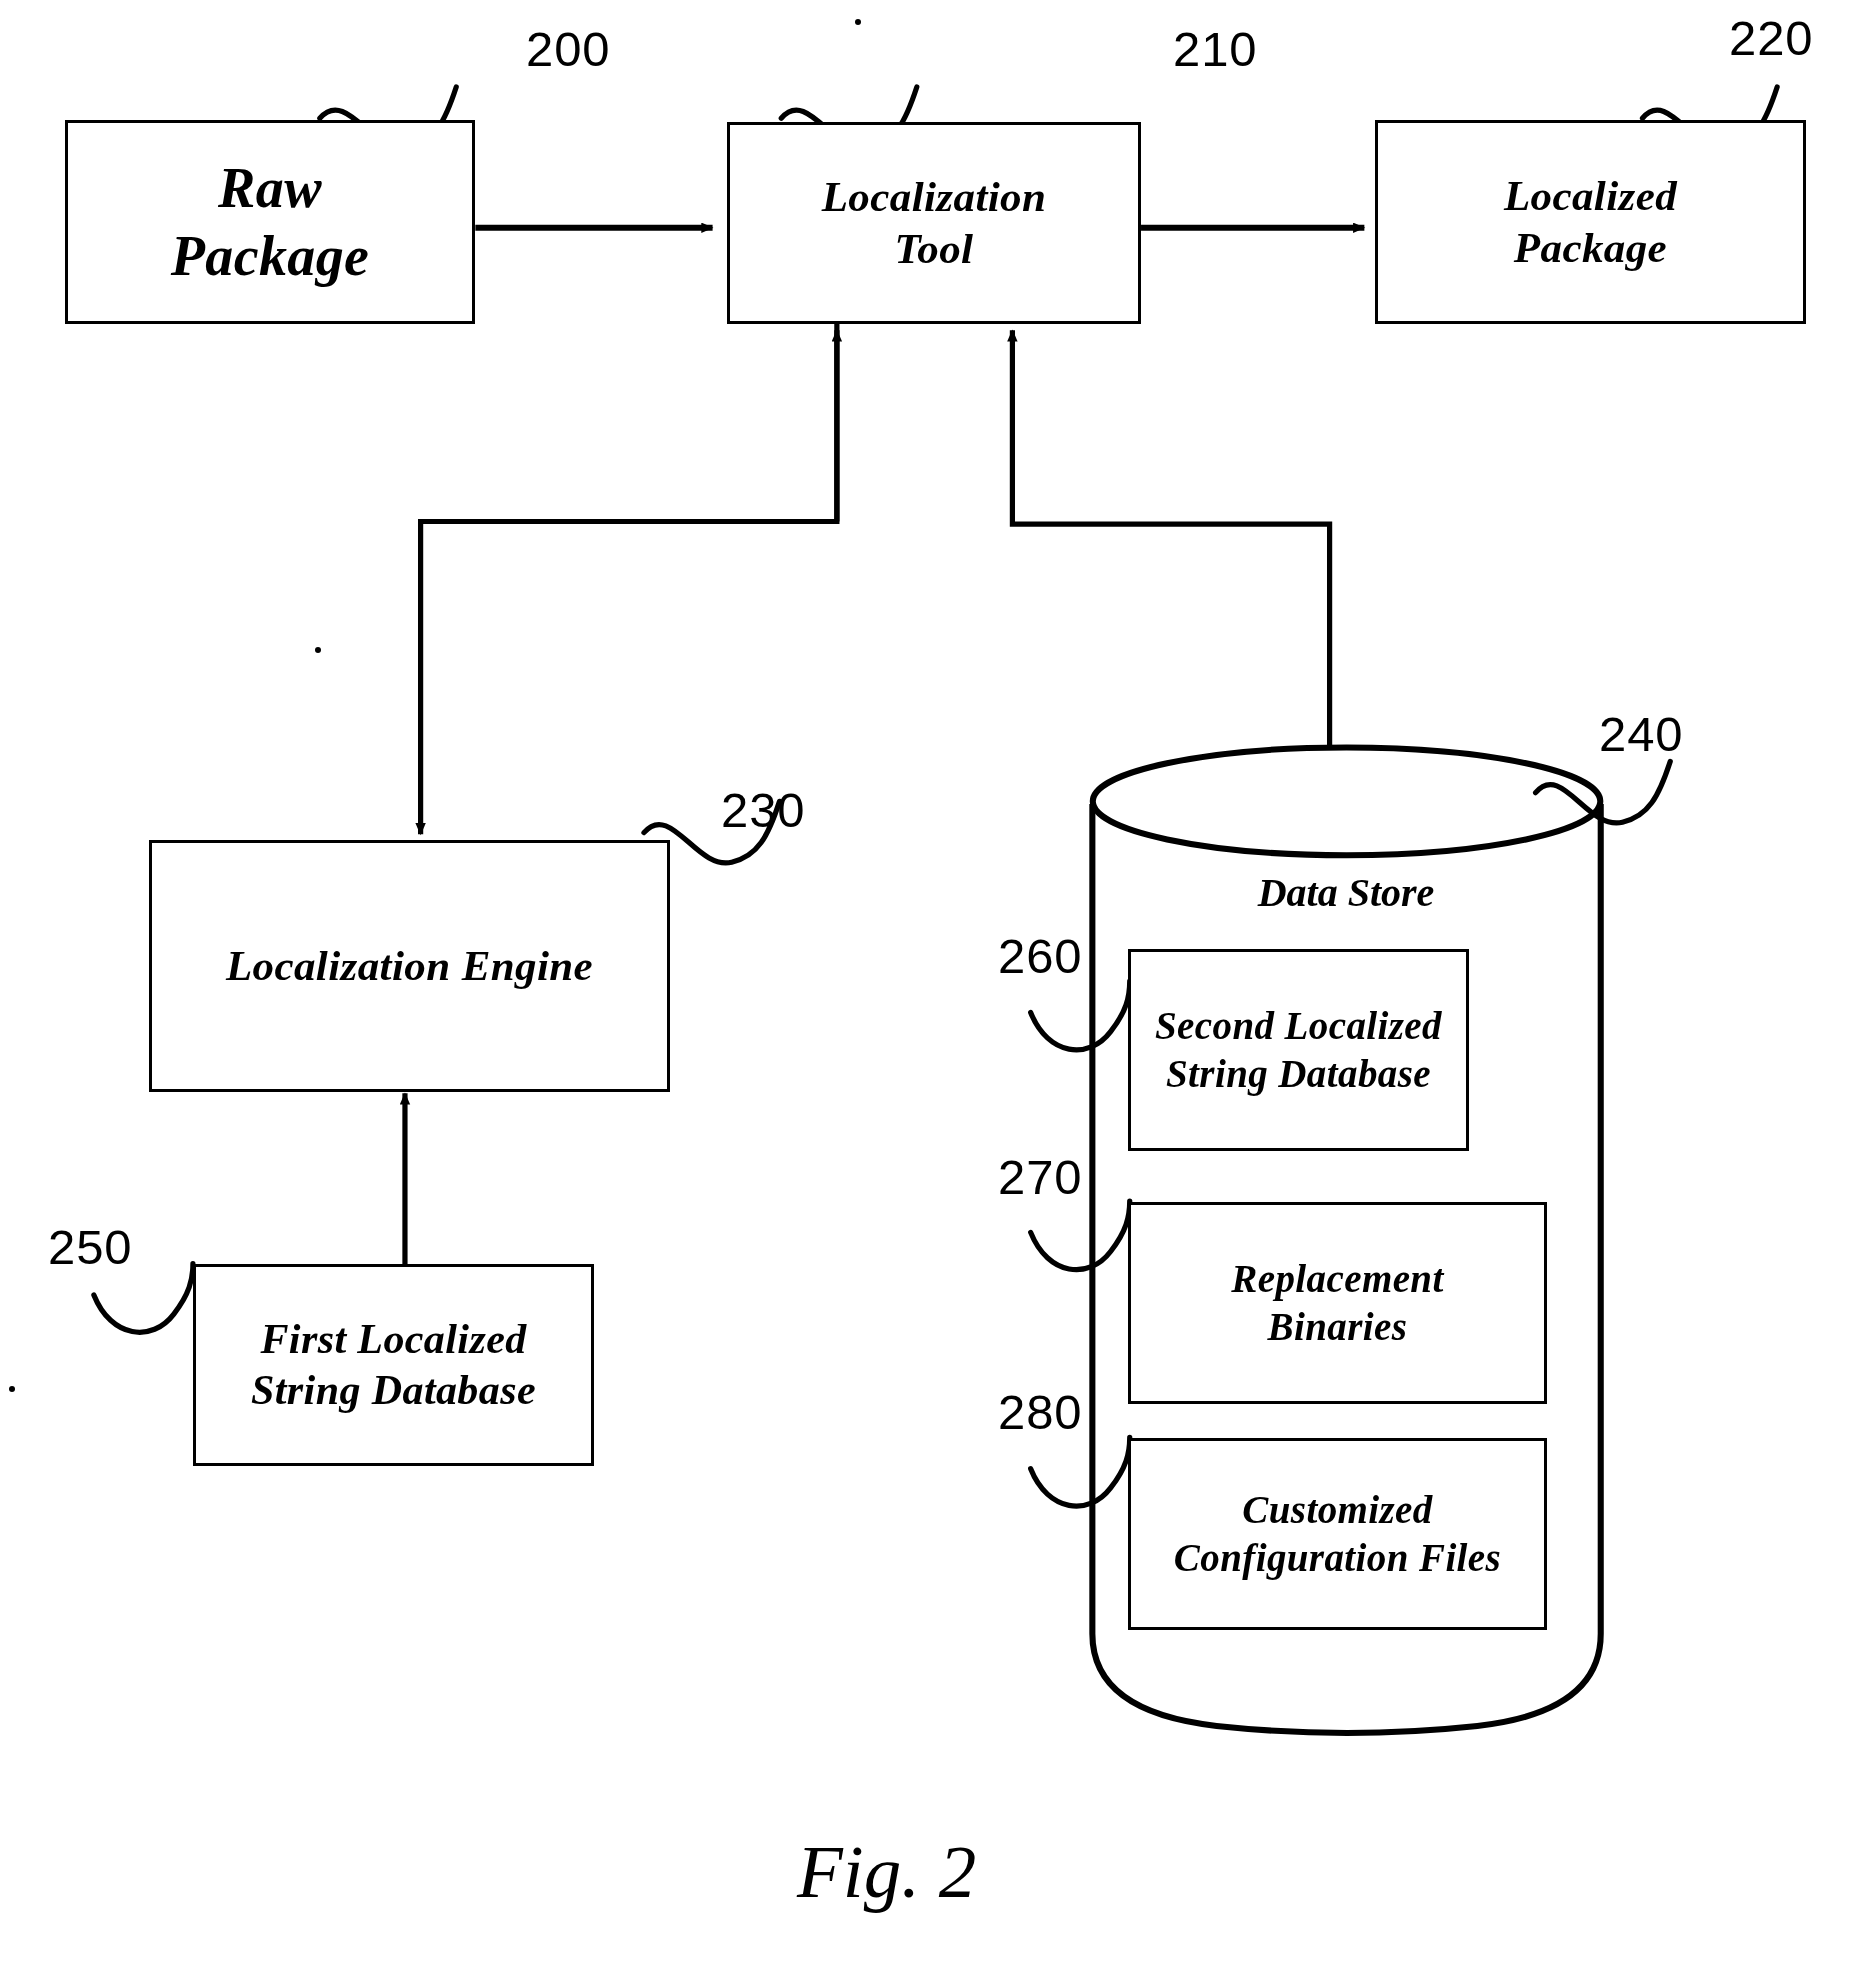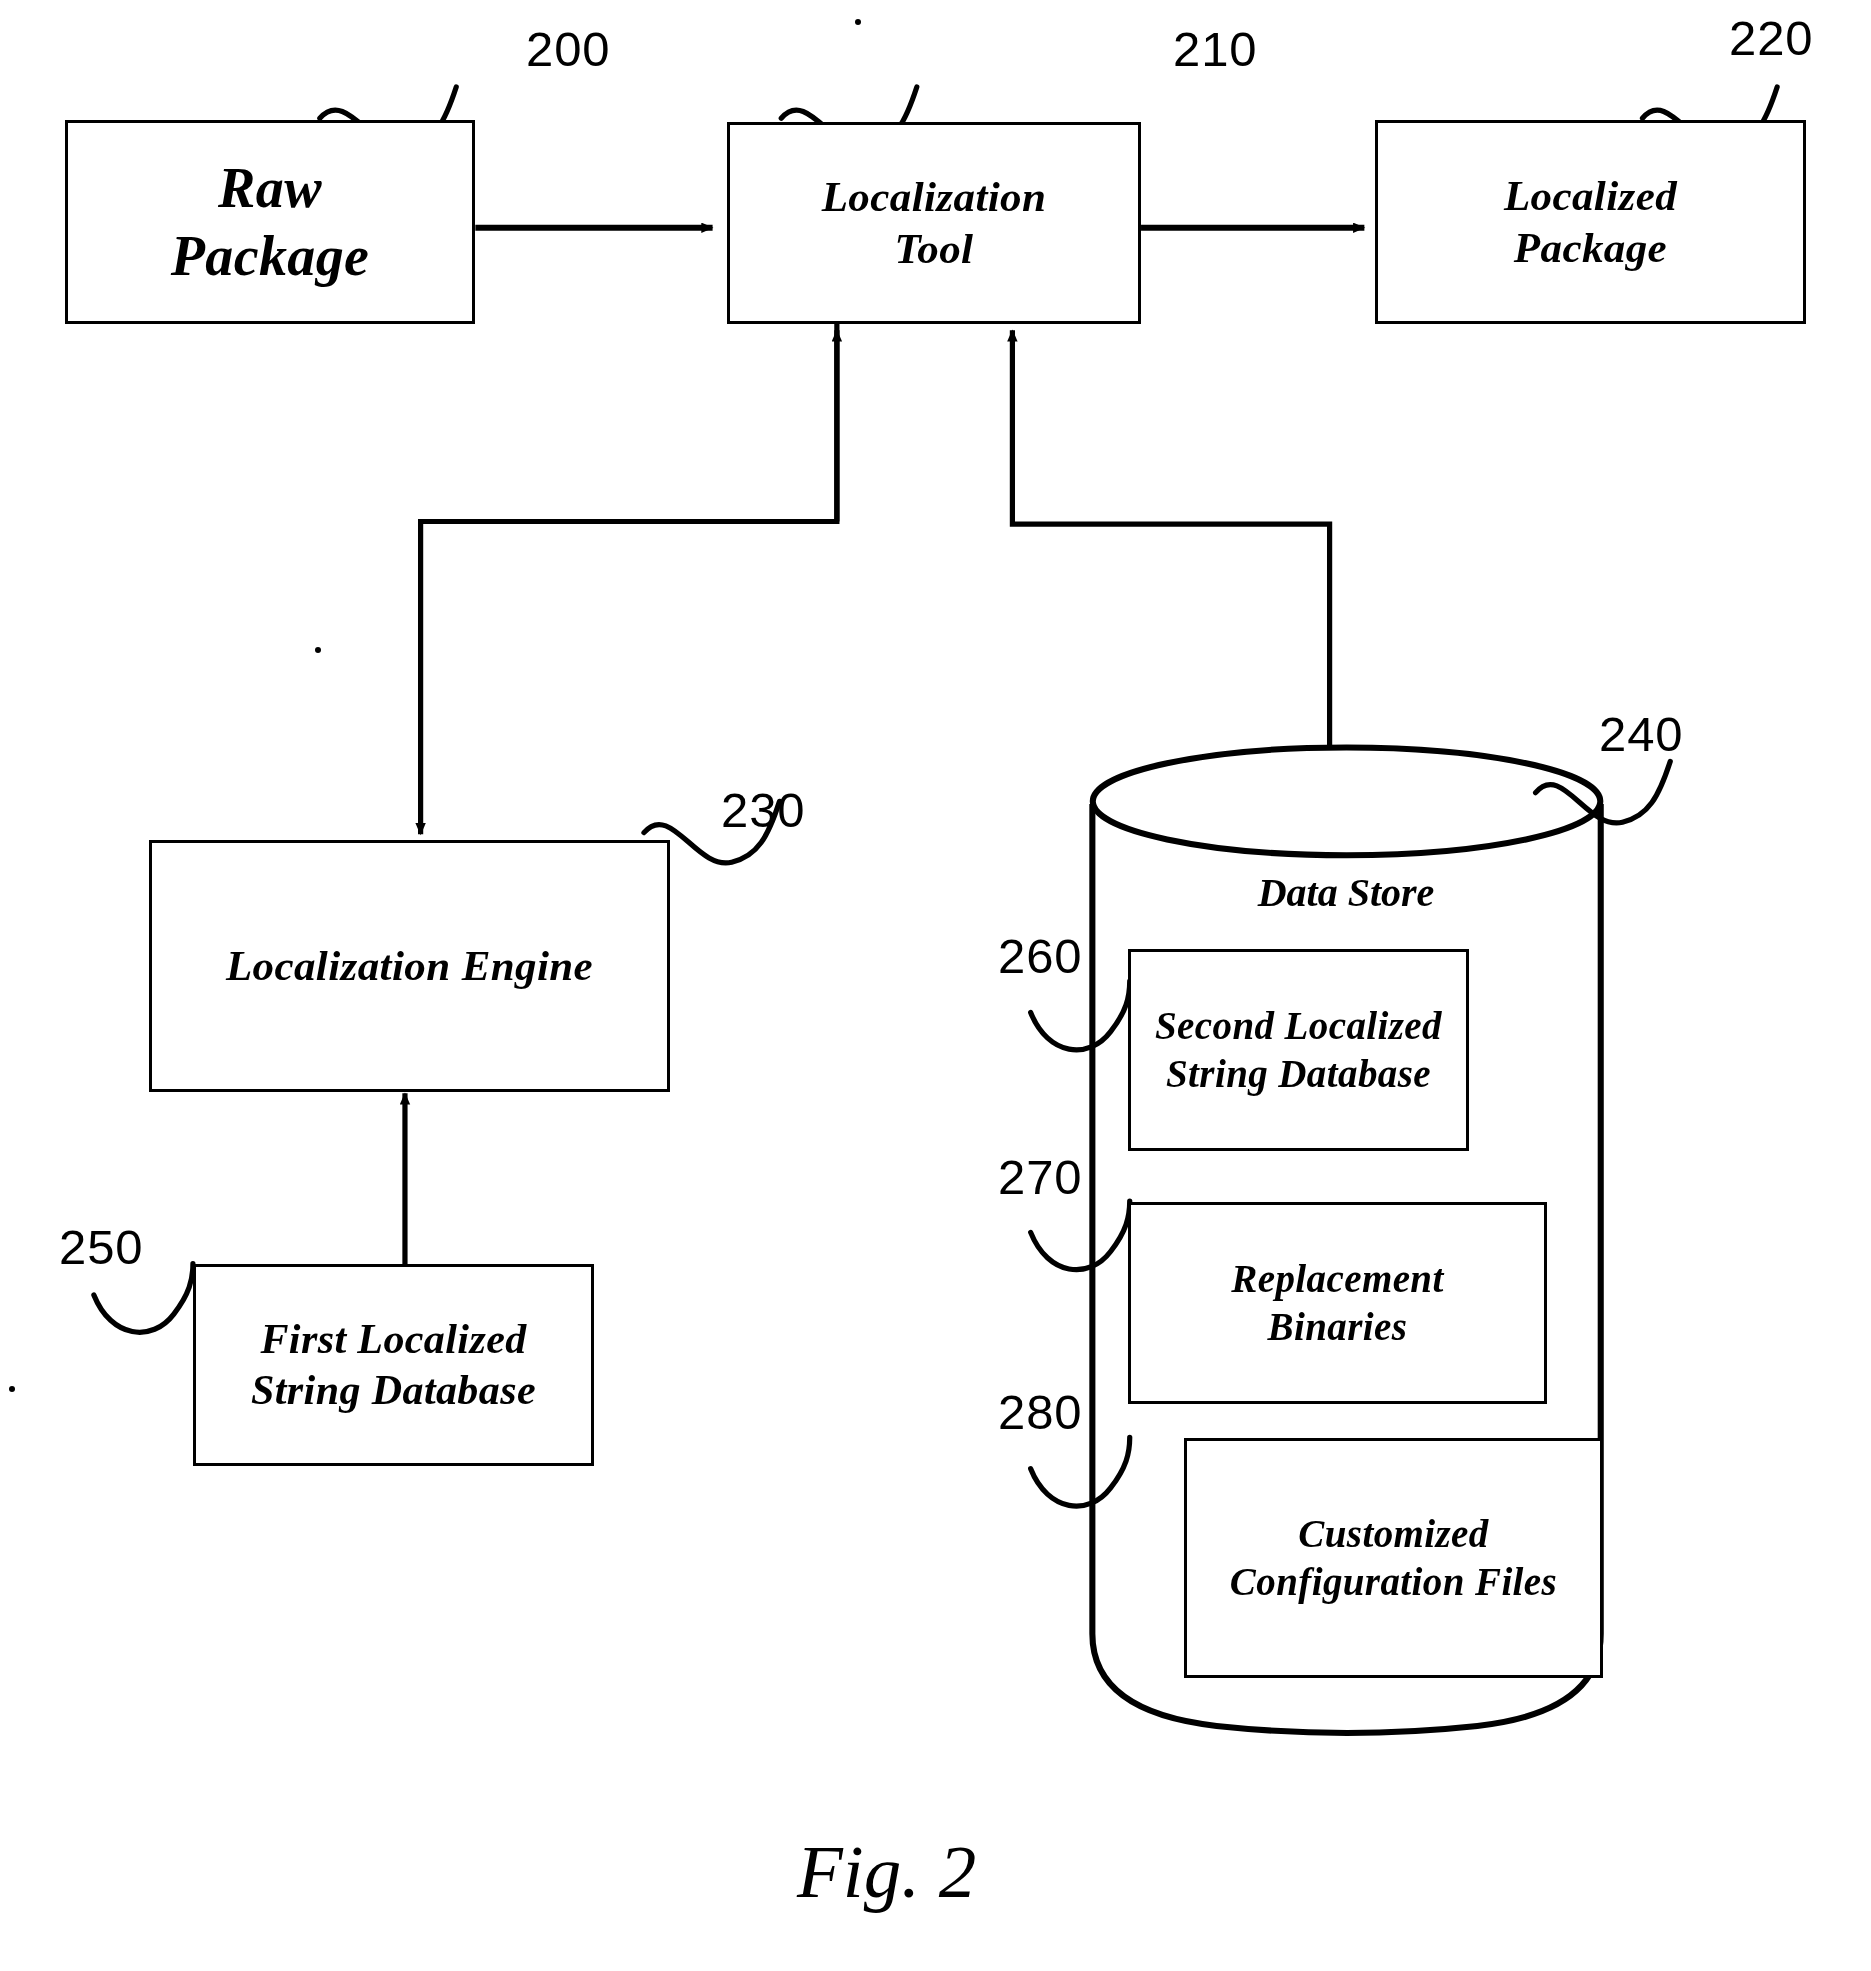--- a/index.html
+++ b/index.html
@@ -206,33 +206,33 @@
     </div>
   </div>
 
   <div class="inner-box" style="left:1128px; top:1202px; width:419px; height:202px;">
     <div class="node-label" style="font-size:39px;">
       <div>Replacement</div>
       <div>Binaries</div>
     </div>
   </div>
 
-  <div class="inner-box" style="left:1184px; top:1438px; width:419px; height:240px;">
+  <div class="inner-box" style="left:1128px; top:1438px; width:419px; height:192px;">
     <div class="node-label" style="font-size:39px;">
       <div>Customized</div>
       <div>Configuration Files</div>
     </div>
   </div>
 
   <div class="ref-num" style="left:526px; top:21px;">200</div>
   <div class="ref-num" style="left:1173px; top:21px;">210</div>
   <div class="ref-num" style="left:1729px; top:10.4px;">220</div>
   <div class="ref-num" style="left:721px; top:782px;">230</div>
   <div class="ref-num" style="left:1599px; top:706px;">240</div>
-  <div class="ref-num" style="left:59px; top:1219px;">250</div>
+  <div class="ref-num" style="left:48px; top:1219px;">250</div>
   <div class="ref-num" style="left:998px; top:928px;">260</div>
   <div class="ref-num" style="left:998px; top:1149px;">270</div>
   <div class="ref-num" style="left:998px; top:1384px;">280</div>
 
   <div class="fig-caption" style="left:797px; top:1829px;">Fig. 2</div>
 
 </div>
 
 
 </body></html>

